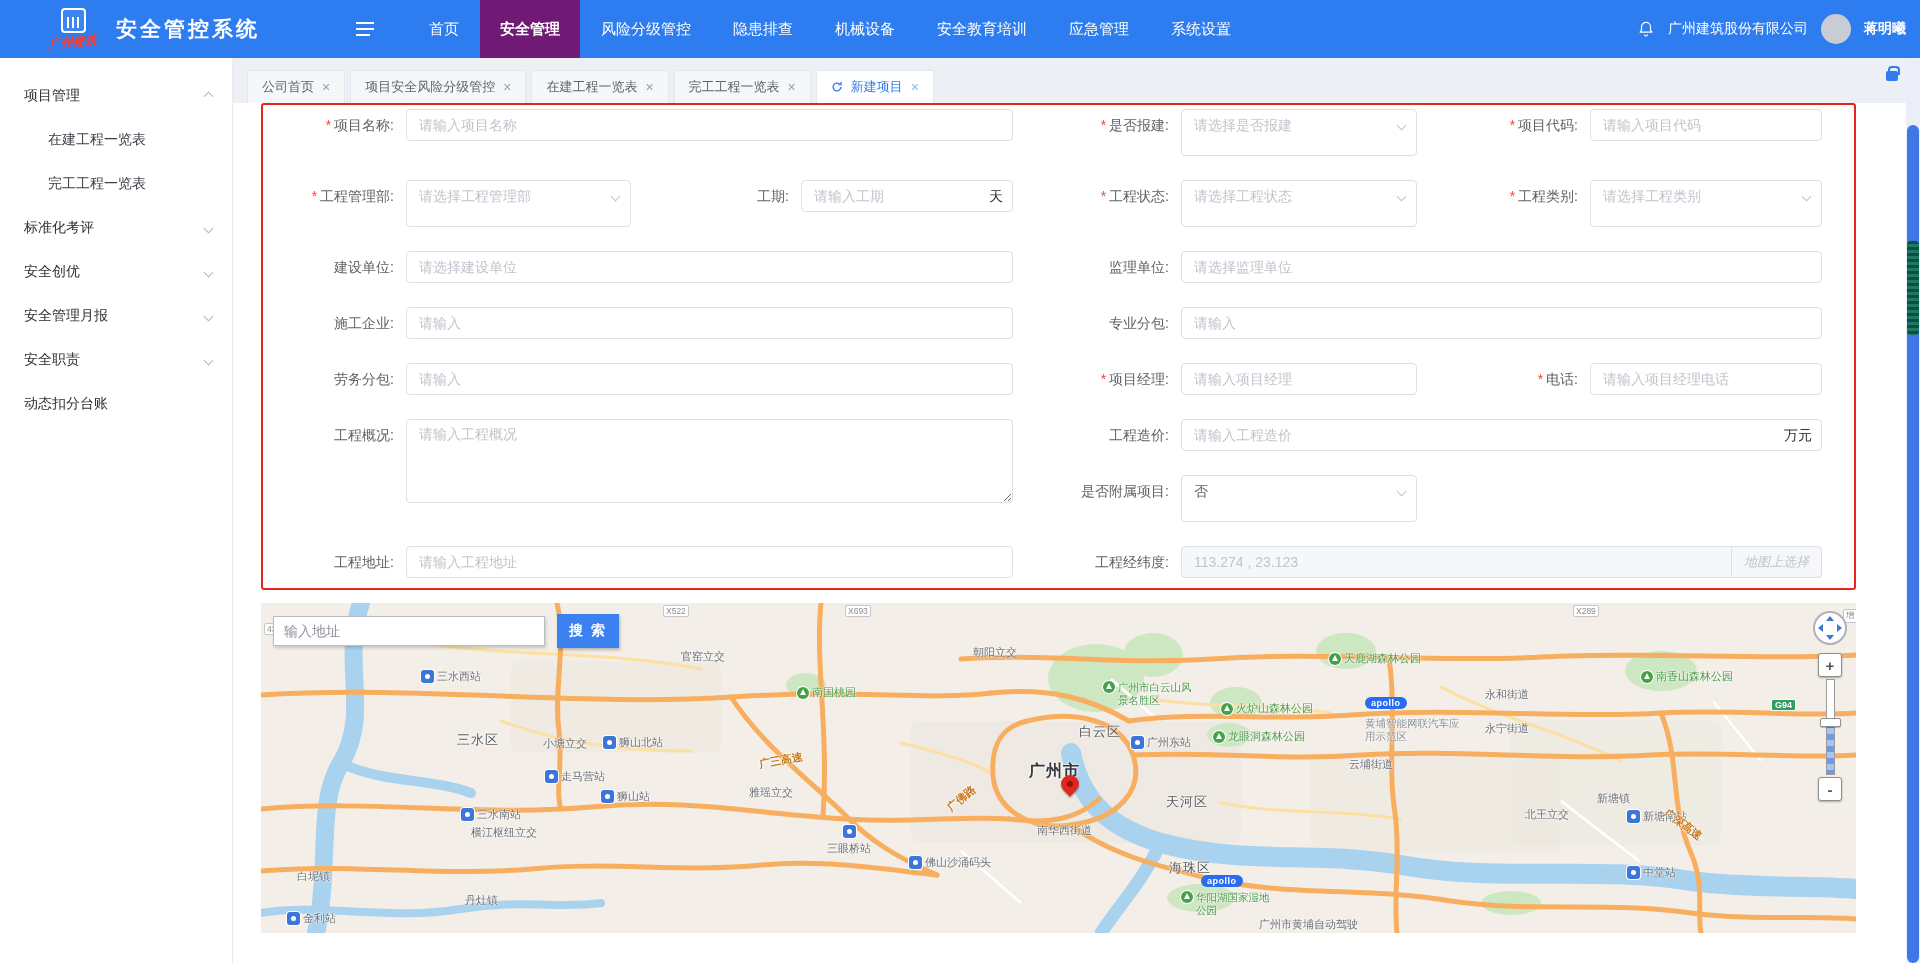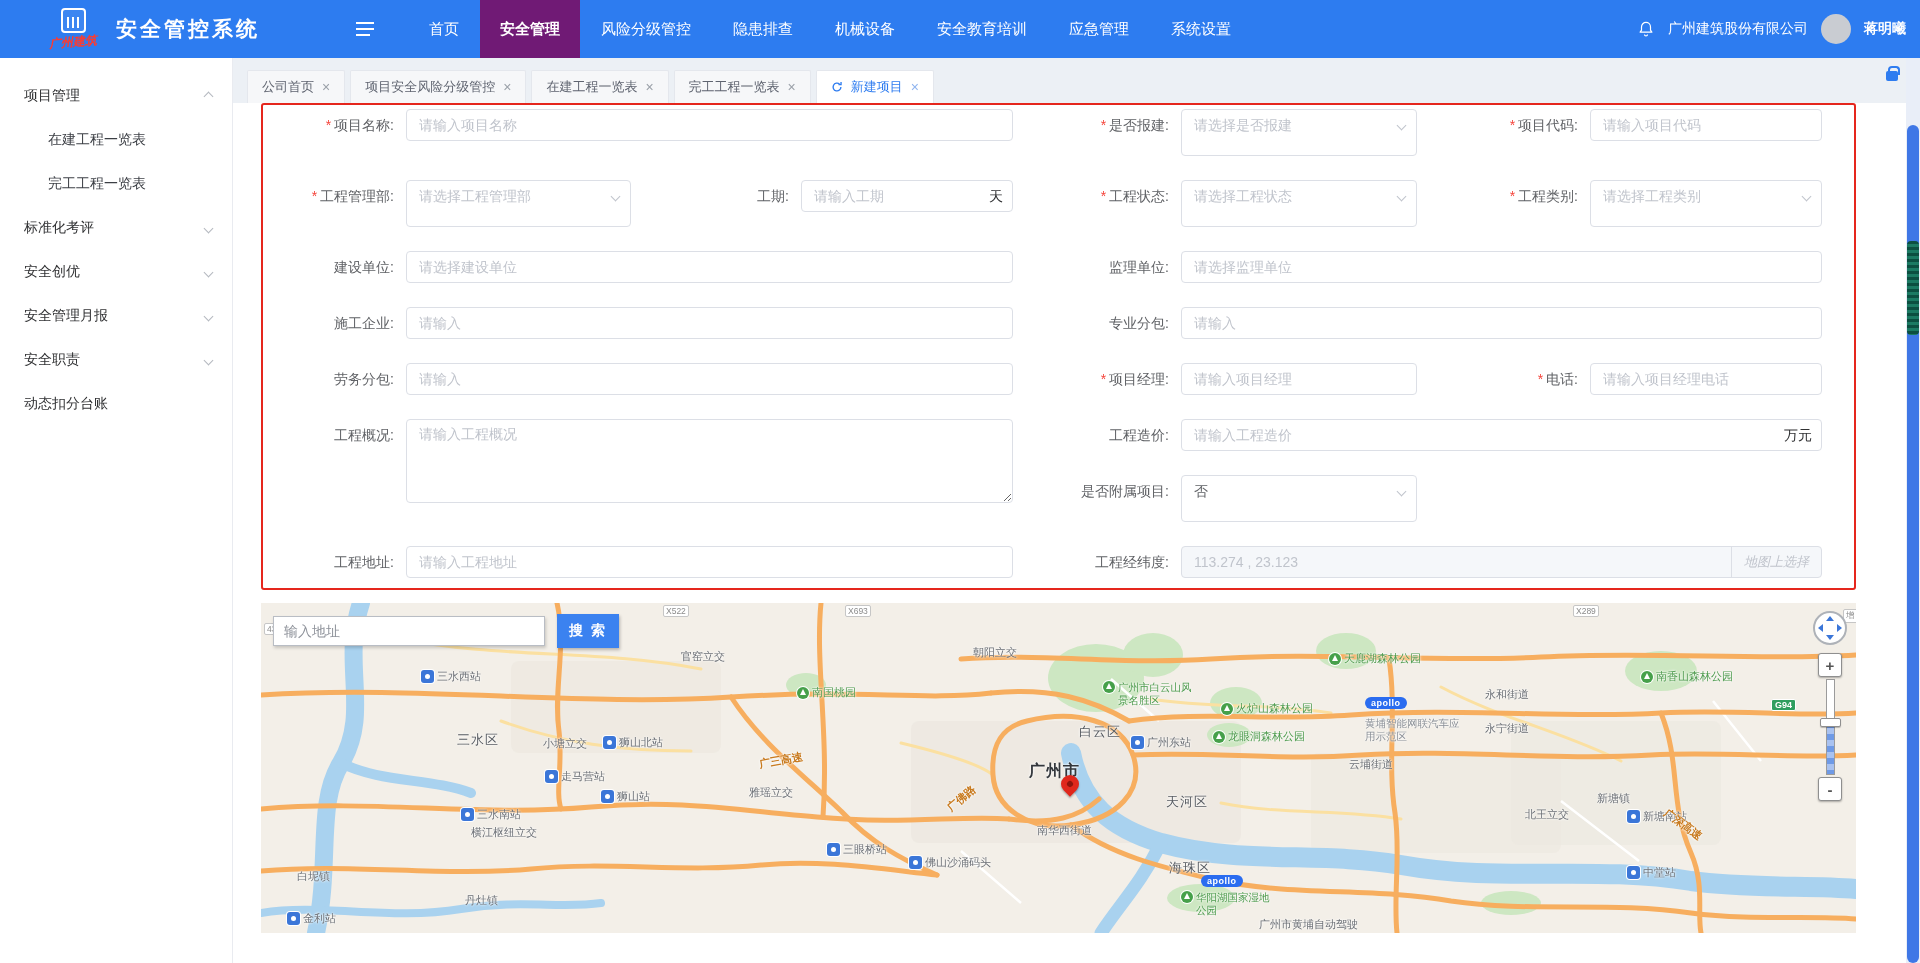--- a/index.html
+++ b/index.html
@@ -431,21 +431,21 @@
             <span>狮山站</span>
           </div>
           <div class="ml metro" style="left: 200px; top: 204px;">
             <span class="m-ico"></span>
             <span>三水南站</span>
           </div>
           <div class="ml metro" style="left: 26px; top: 308px;">
             <span class="m-ico"></span>
             <span>金利站</span>
           </div>
-          <div class="ml metro" style="left: 566px; top: 239px;">
+          <div class="ml metro" style="left: 566px; top: 222px; flex-direction: column;">
             <span class="m-ico"></span>
             <span>三眼桥站</span>
           </div>
           <div class="ml metro" style="left: 648px; top: 252px;">
             <span class="m-ico"></span>
             <span>佛山沙涌码头</span>
           </div>
           <div class="ml metro" style="left: 870px; top: 132px;">
             <span class="m-ico"></span>
             <span>广州东站</span>

